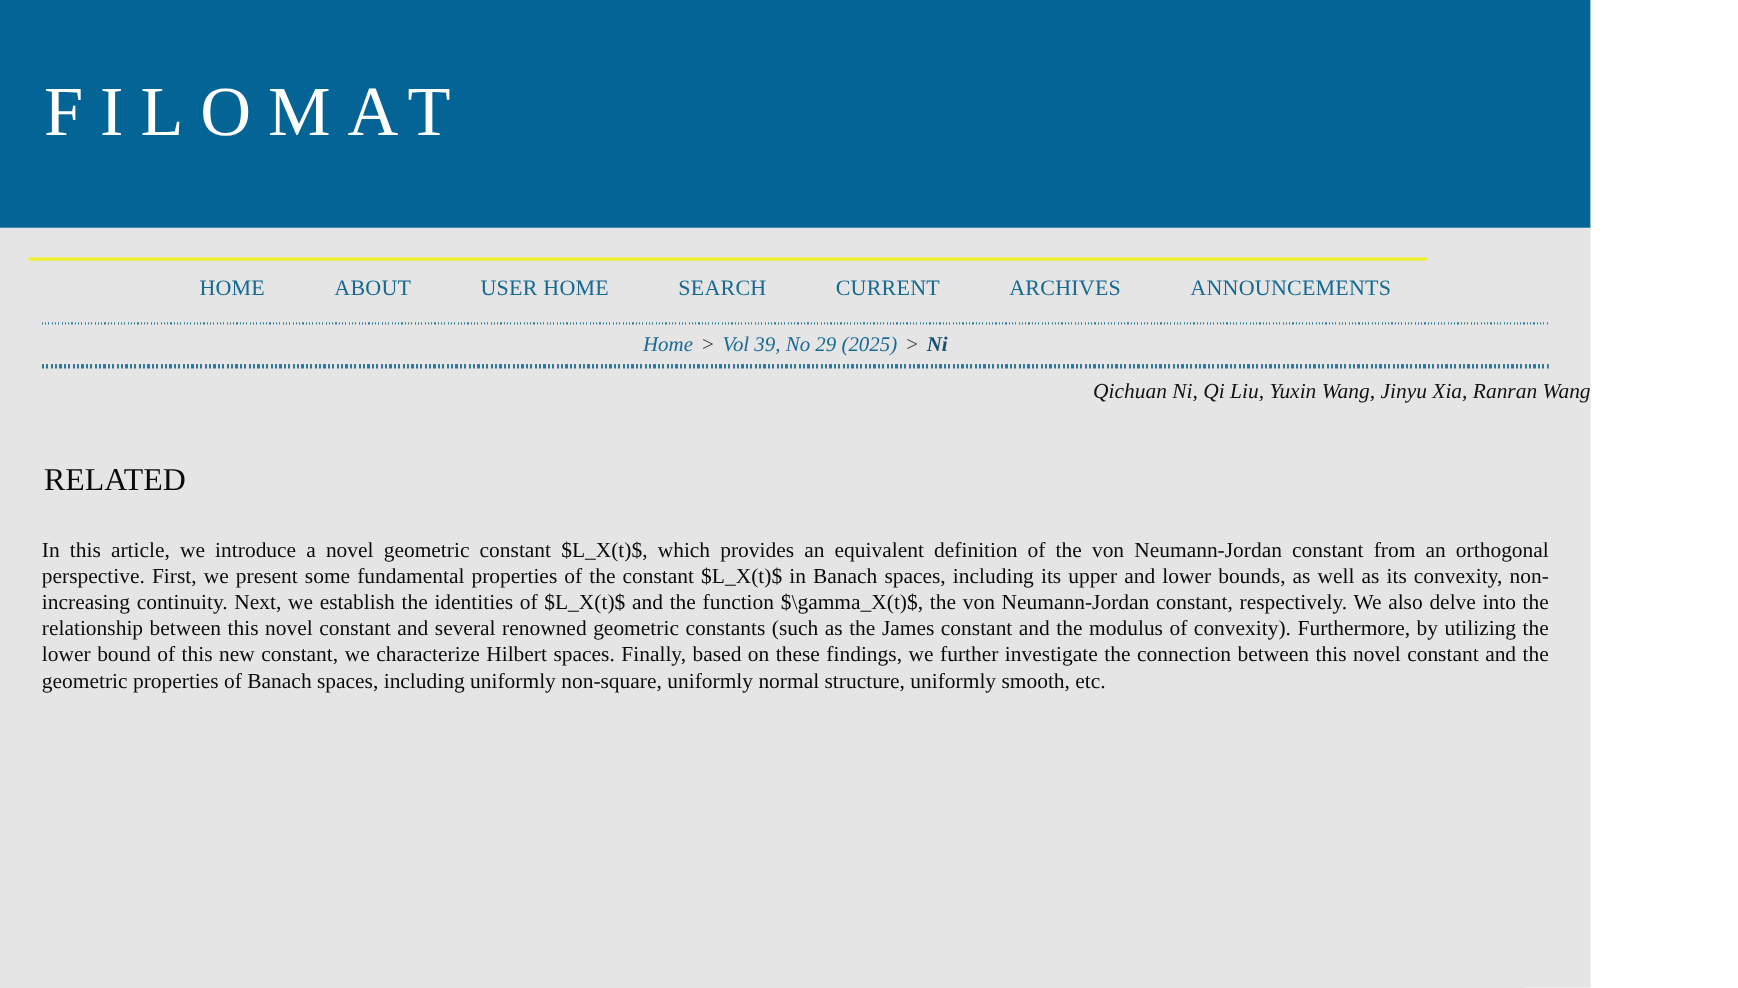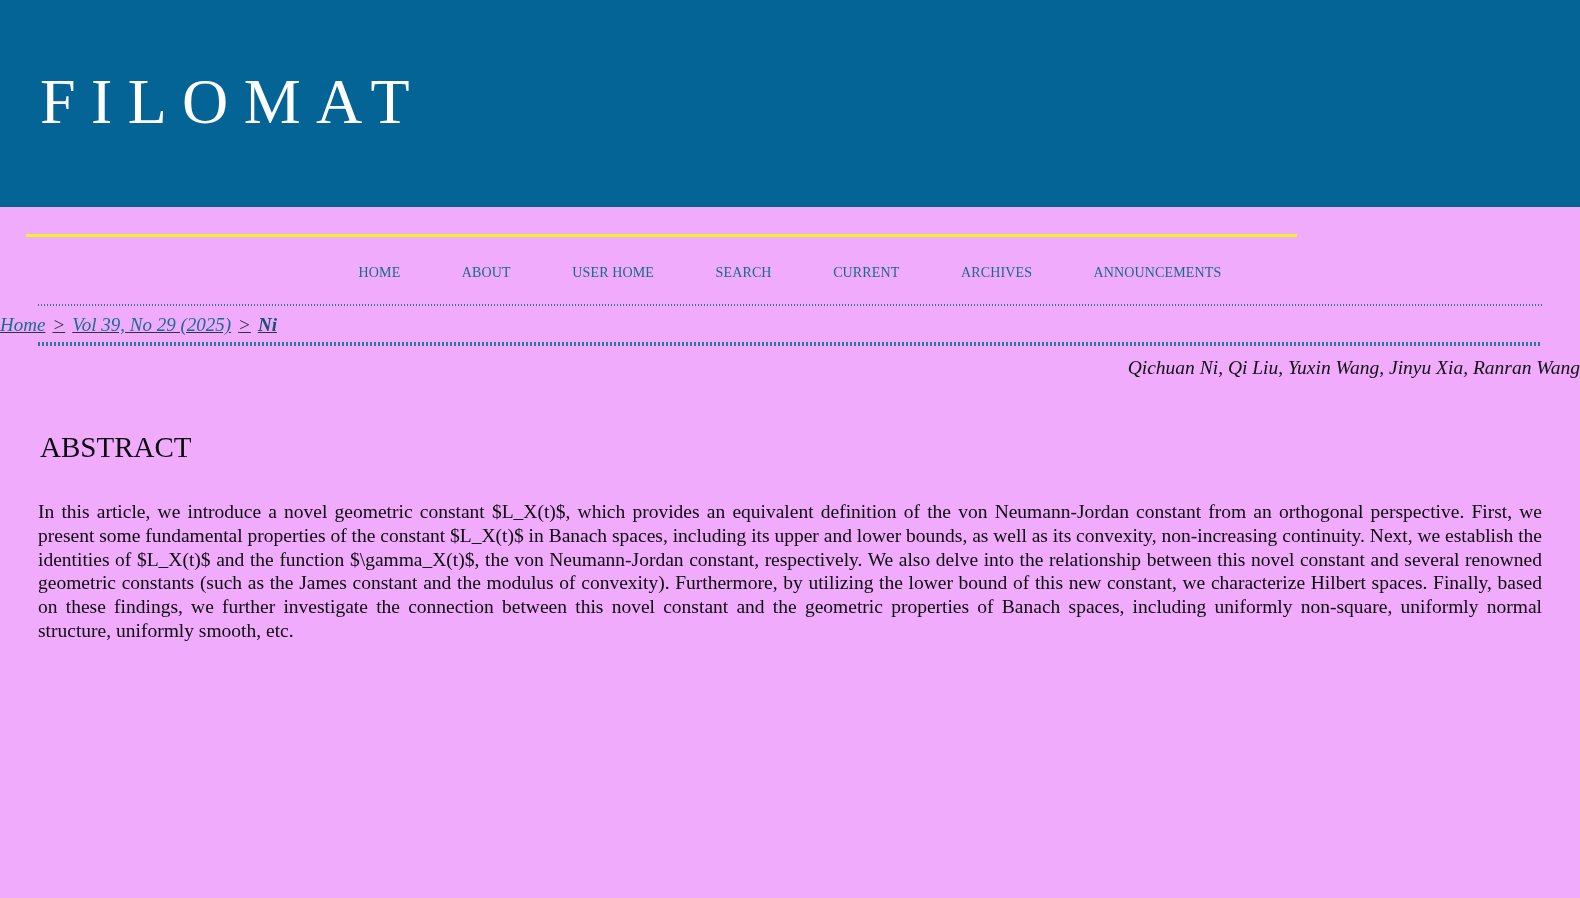--- a/index.html
+++ b/index.html
@@ -1,21 +1,21 @@
 <!DOCTYPE html>
 <html><head>
 <meta charset="utf-8">
 <style>
   * { margin: 0; padding: 0; box-sizing: border-box; }
   html, body { background: #ffffff; }
   .page {
     position: relative;
-    width: 1580px;
+    width: 1446px;
     height: 898px;
-    background: #f0abfc;
+    background: #e5e5e5;
     overflow: hidden;
     font-family: "Liberation Serif", serif;
     color: #0a0a0a;
   }
 
   
   .masthead {
     height: 207px;
     background: #046496;
   }
@@ -31,24 +31,24 @@
   
   .yellow-rule {
     margin: 27px 0 0 26px;
     width: 1271px;
     height: 3px;
     background: #f0f02c;
   }
 
   
   .nav {
-    margin-top: 21px;
+    margin-top: 10px;
     text-align: center;
     line-height: 30px;
-    font-size: 14px;
+    font-size: 20px;
   }
   .nav a {
     display: inline-block;
     margin: 0 29px;
     color: #17698f;
     text-decoration: none;
     cursor: pointer;
     letter-spacing: 0.01em;
   }
 
@@ -60,25 +60,25 @@
   }
   .dotted-thick {
     margin: 5px 38px 0 38px;
     height: 4px;
     background-image: repeating-linear-gradient(to right, #2e7796 0, #2e7796 2px, transparent 2px, transparent 4px);
   }
 
   
   .breadcrumb {
     margin-top: 7px;
+    text-align: center;
     font-style: italic;
     font-size: 19px;
     line-height: 24px;
     color: #333333;
-    text-decoration: underline;
   }
   .breadcrumb a {
     color: #1a6b94;
     text-decoration: none;
     cursor: pointer;
   }
   .breadcrumb .crumb-sep { margin: 0 7px; color: #333333; }
   .breadcrumb .crumb-current { font-weight: bold; color: #17506f; }
 
   
@@ -137,16 +137,16 @@
   <div class="dotted-thin"></div>
 
   <div class="breadcrumb">
     <a>Home</a><span class="crumb-sep">&gt;</span><a>Vol 39, No 29 (2025)</a><span class="crumb-sep">&gt;</span><span class="crumb-current">Ni</span>
   </div>
 
   <div class="dotted-thick"></div>
 
   <div class="article-authors">Qichuan Ni, Qi Liu, Yuxin Wang, Jinyu Xia, Ranran Wang</div>
 
-  <h2 class="abstract-heading">ABSTRACT</h2>
+  <h2 class="abstract-heading">RELATED</h2>
   <p class="abstract-text">In this article, we introduce a novel geometric constant $L_X(t)$, which provides an equivalent definition of the von Neumann-Jordan constant from an orthogonal perspective. First, we present some fundamental properties of the constant $L_X(t)$ in Banach spaces, including its upper and lower bounds, as well as its convexity, non-increasing continuity. Next, we establish the identities of $L_X(t)$ and the function $\gamma_X(t)$, the von Neumann-Jordan constant, respectively. We also delve into the relationship between this novel constant and several renowned geometric constants (such as the James constant and the modulus of convexity). Furthermore, by utilizing the lower bound of this new constant, we characterize Hilbert spaces. Finally, based on these findings, we further investigate the connection between this novel constant and the geometric properties of Banach spaces, including uniformly non-square, uniformly normal structure, uniformly smooth, etc.</p>
 
 </div>
 
 </body></html>

